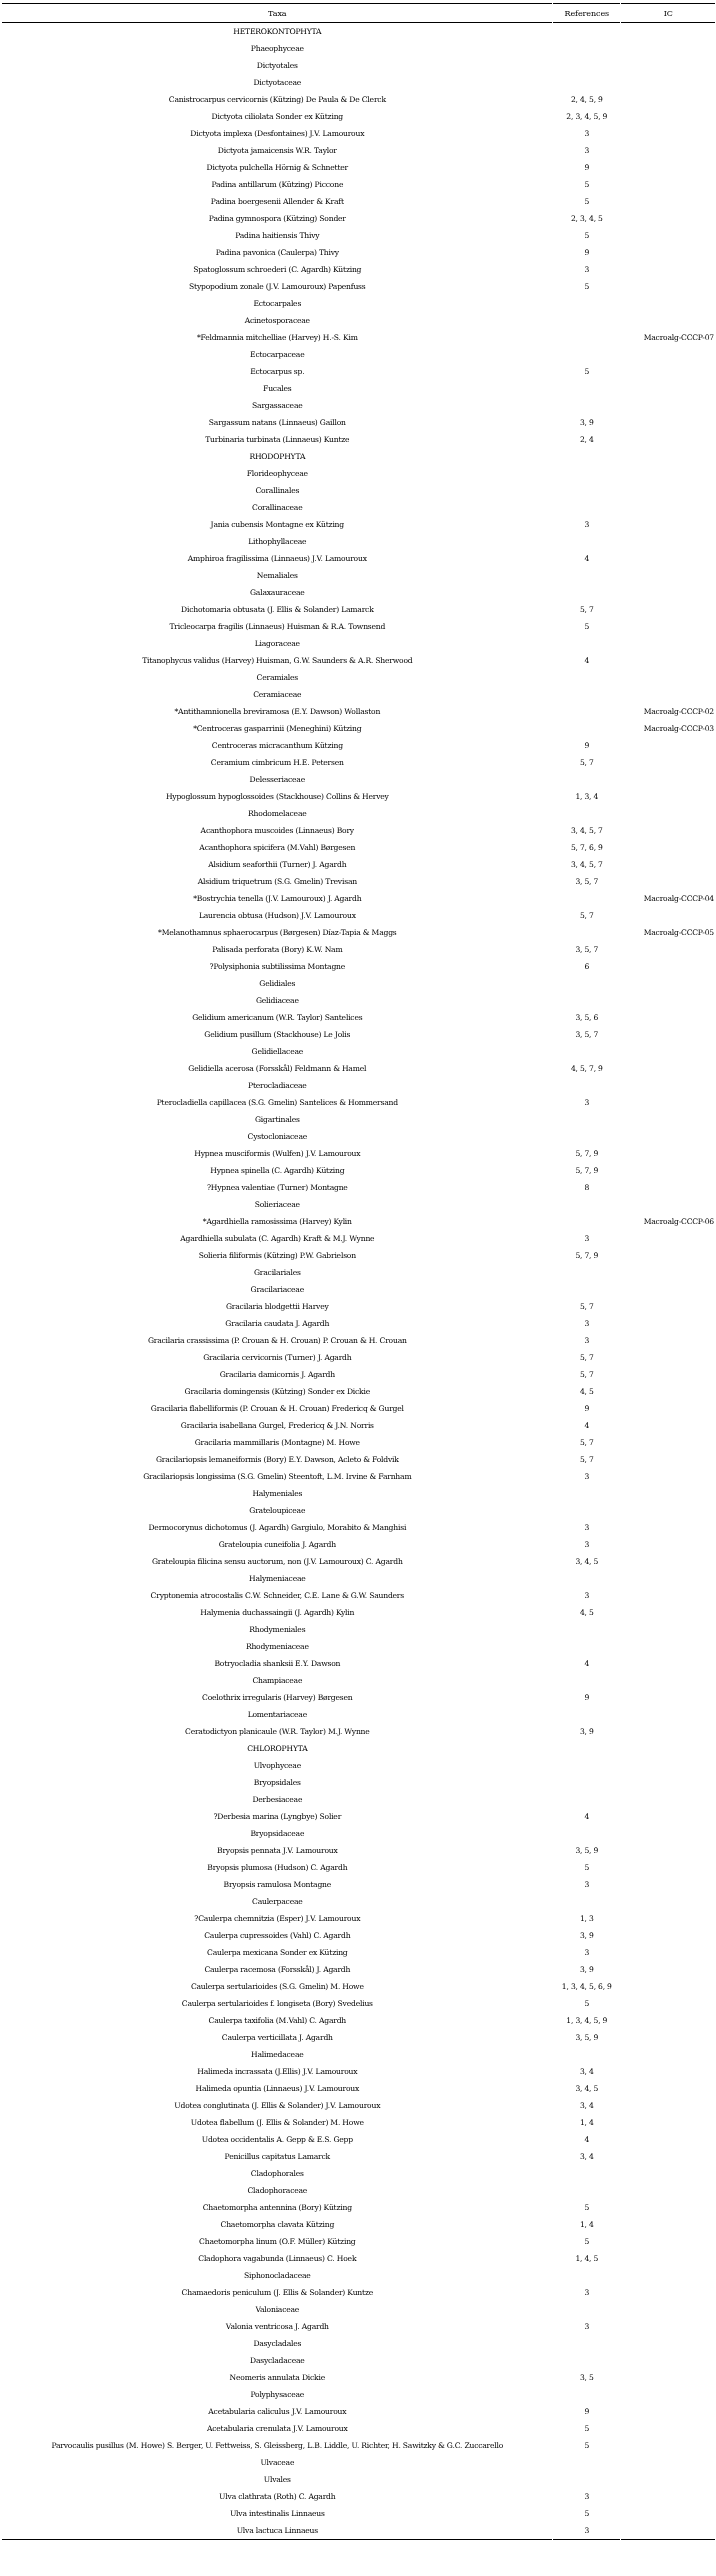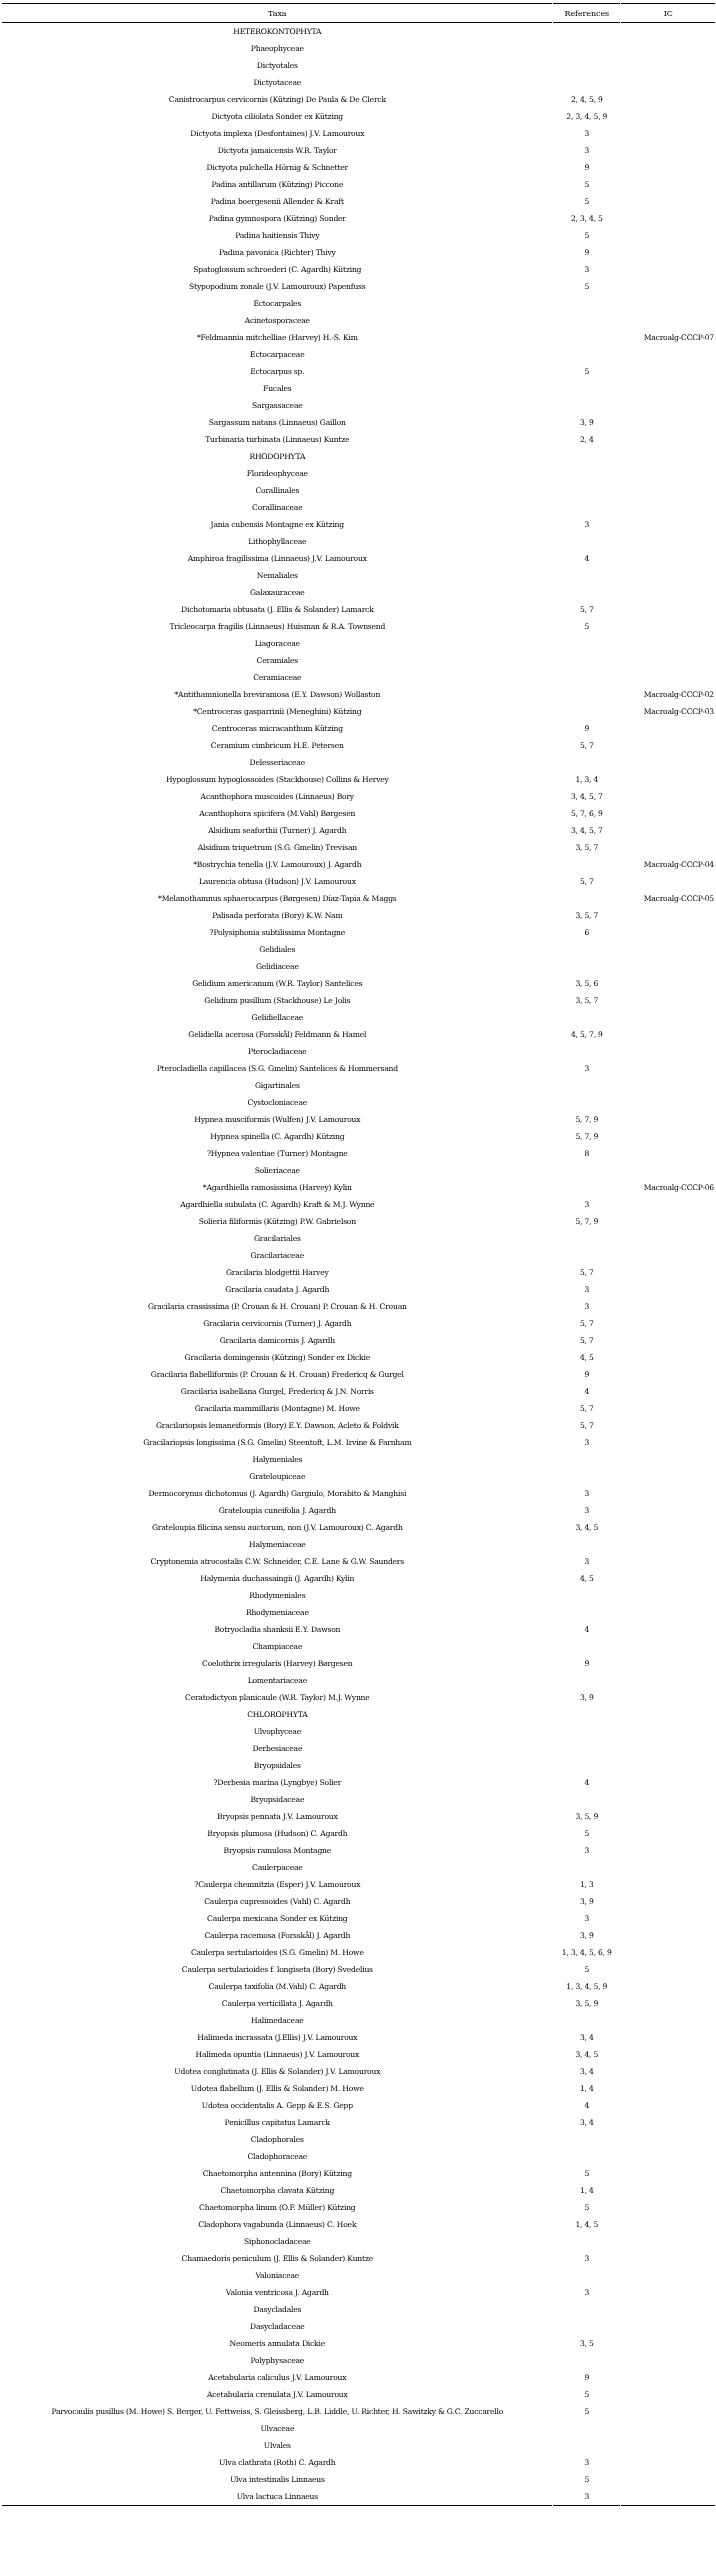--- a/index.html
+++ b/index.html
@@ -104,21 +104,21 @@
         <td>Padina gymnospora (Kützing) Sonder</td>
         <td>2, 3, 4, 5</td>
         <td class="ic"></td>
       </tr>
       <tr>
         <td>Padina haitiensis Thivy</td>
         <td>5</td>
         <td class="ic"></td>
       </tr>
       <tr>
-        <td>Padina pavonica (Richter) Thivy</td>
+        <td>Padina pavonica (Caulerpa) Thivy</td>
         <td>9</td>
         <td class="ic"></td>
       </tr>
       <tr>
         <td>Spatoglossum schroederi (C. Agardh) Kützing</td>
         <td>3</td>
         <td class="ic"></td>
       </tr>
       <tr>
         <td>Stypopodium zonale (J.V. Lamouroux) Papenfuss</td>
@@ -224,20 +224,25 @@
         <td>Tricleocarpa fragilis (Linnaeus) Huisman &amp; R.A. Townsend</td>
         <td>5</td>
         <td class="ic"></td>
       </tr>
       <tr>
         <td>Liagoraceae</td>
         <td></td>
         <td class="ic"></td>
       </tr>
       <tr>
+        <td>Titanophycus validus (Harvey) Huisman, G.W. Saunders &amp; A.R. Sherwood</td>
+        <td>4</td>
+        <td class="ic"></td>
+      </tr>
+      <tr>
         <td>Ceramiales</td>
         <td></td>
         <td class="ic"></td>
       </tr>
       <tr>
         <td>Ceramiaceae</td>
         <td></td>
         <td class="ic"></td>
       </tr>
       <tr>
@@ -264,20 +269,25 @@
         <td>Delesseriaceae</td>
         <td></td>
         <td class="ic"></td>
       </tr>
       <tr>
         <td>Hypoglossum hypoglossoides (Stackhouse) Collins &amp; Hervey</td>
         <td>1, 3, 4</td>
         <td class="ic"></td>
       </tr>
       <tr>
+        <td>Rhodomelaceae</td>
+        <td></td>
+        <td class="ic"></td>
+      </tr>
+      <tr>
         <td>Acanthophora muscoides (Linnaeus) Bory</td>
         <td>3, 4, 5, 7</td>
         <td class="ic"></td>
       </tr>
       <tr>
         <td>Acanthophora spicifera (M.Vahl) Børgesen</td>
         <td>5, 7, 6, 9</td>
         <td class="ic"></td>
       </tr>
       <tr>
@@ -544,26 +554,26 @@
         <td>CHLOROPHYTA</td>
         <td></td>
         <td class="ic"></td>
       </tr>
       <tr>
         <td>Ulvophyceae</td>
         <td></td>
         <td class="ic"></td>
       </tr>
       <tr>
+        <td>Bryopsidales</td>
+        <td></td>
+        <td class="ic"></td>
+      </tr>
+      <tr>
         <td>Derbesiaceae</td>
-        <td></td>
-        <td class="ic"></td>
-      </tr>
-      <tr>
-        <td>Bryopsidales</td>
         <td></td>
         <td class="ic"></td>
       </tr>
       <tr>
         <td>?Derbesia marina (Lyngbye) Solier</td>
         <td>4</td>
         <td class="ic"></td>
       </tr>
       <tr>
         <td>Bryopsidaceae</td>

